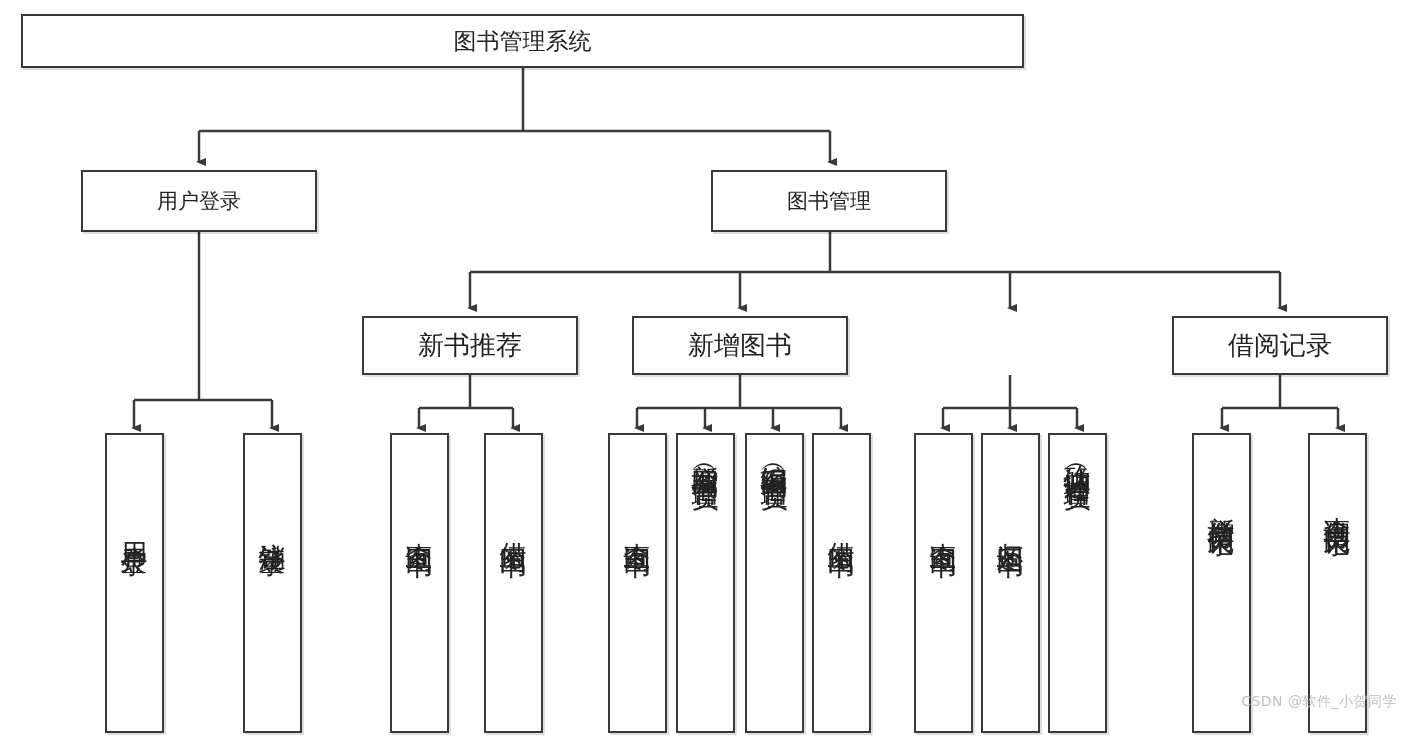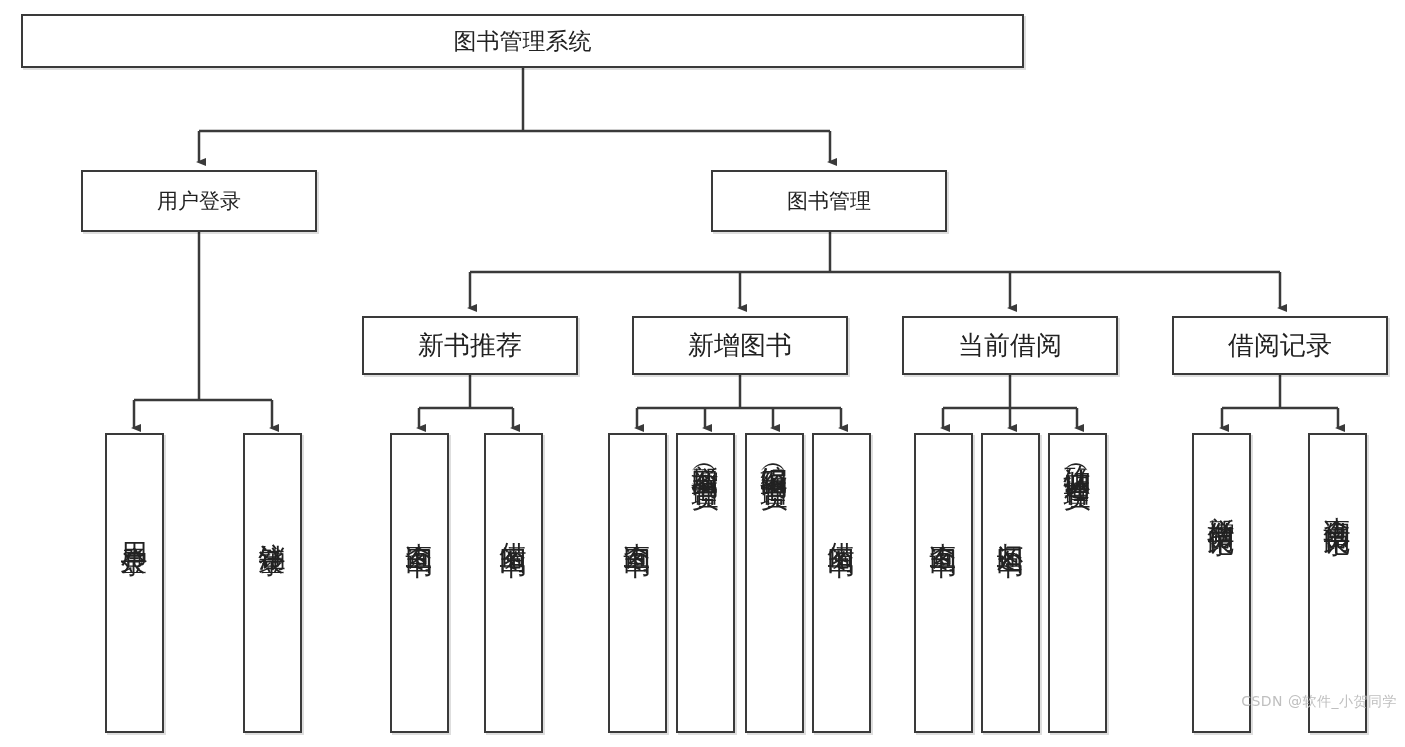--- a/index.html
+++ b/index.html
@@ -125,23 +125,20 @@
   <div class="node lvl2" style="left:711px;top:170px;width:236px;height:62px;">
     <span class="label">图书管理</span>
   </div>
 
   <div class="node lvl3" style="left:362px;top:316px;width:216px;height:59px;">
     <span class="label">新书推荐</span>
   </div>
   <div class="node lvl3" style="left:632px;top:316px;width:216px;height:59px;">
     <span class="label">新增图书</span>
   </div>
-  <div class="node lvl3" style="left:902px;top:316px;width:216px;height:59px;">
-    <span class="label">当前借阅</span>
-  </div>
   <div class="node lvl3" style="left:1172px;top:316px;width:216px;height:59px;">
     <span class="label">借阅记录</span>
   </div>
 
   <div class="node leaf mid2" style="left:105px;top:433px;width:59px;height:300px;">
     <span class="label">用户登录</span>
   </div>
   <div class="node leaf mid2" style="left:243px;top:433px;width:59px;height:300px;">
     <span class="label">注销登录</span>
   </div>

